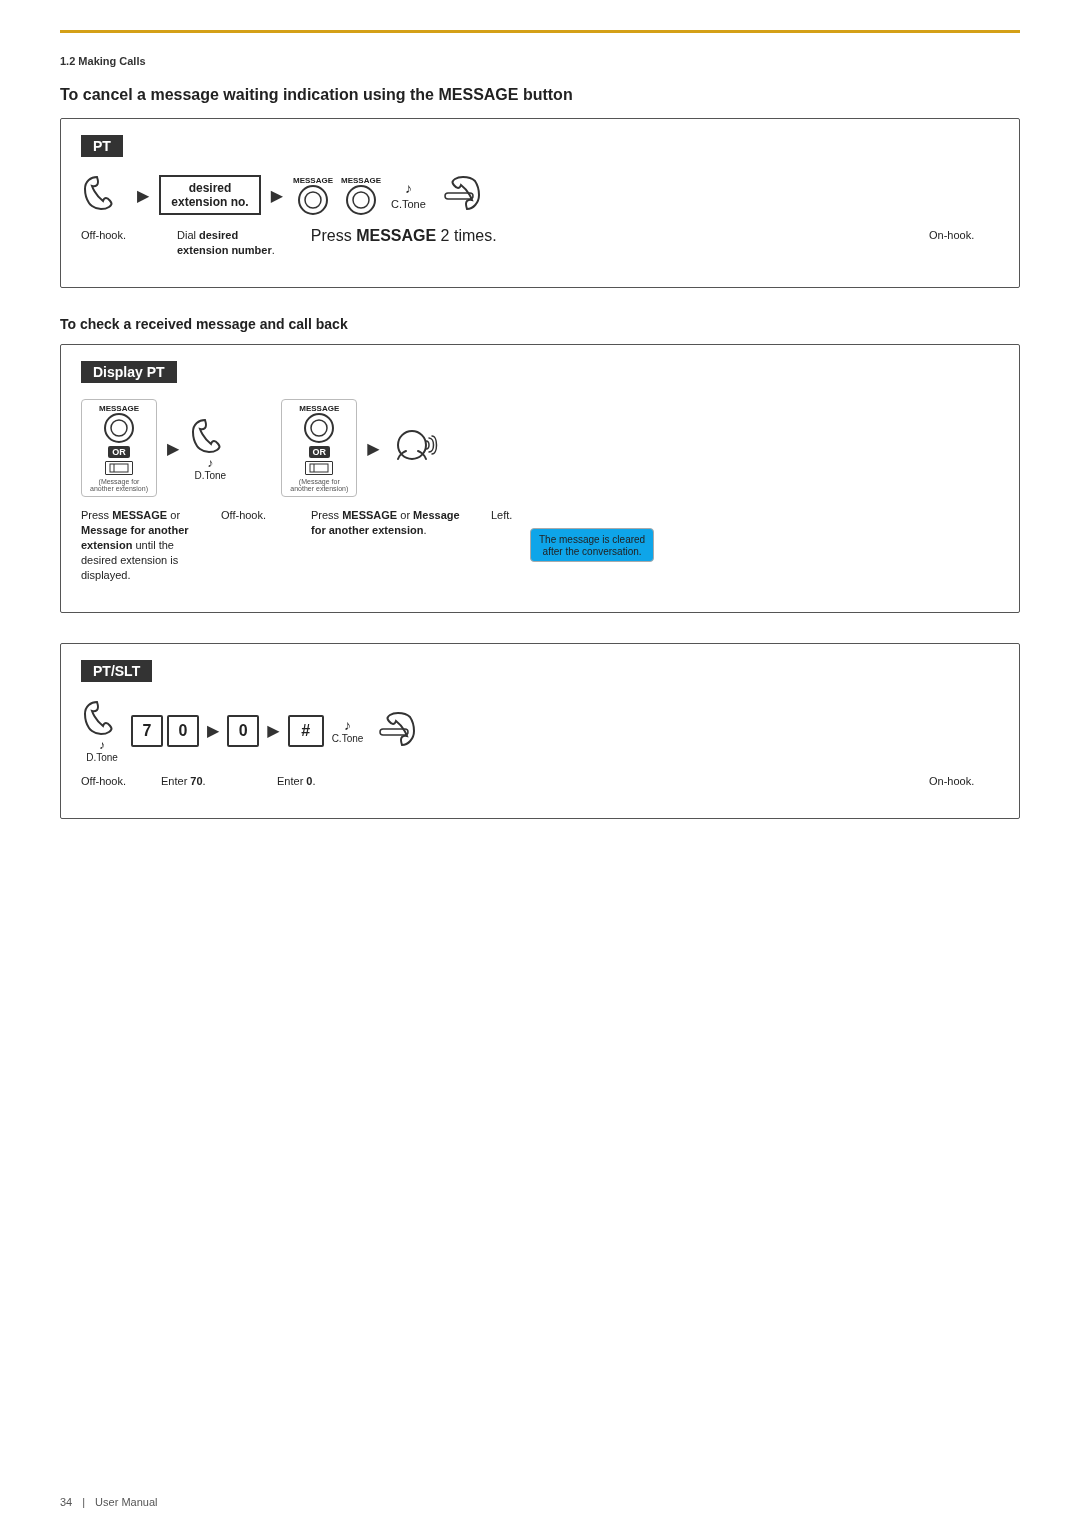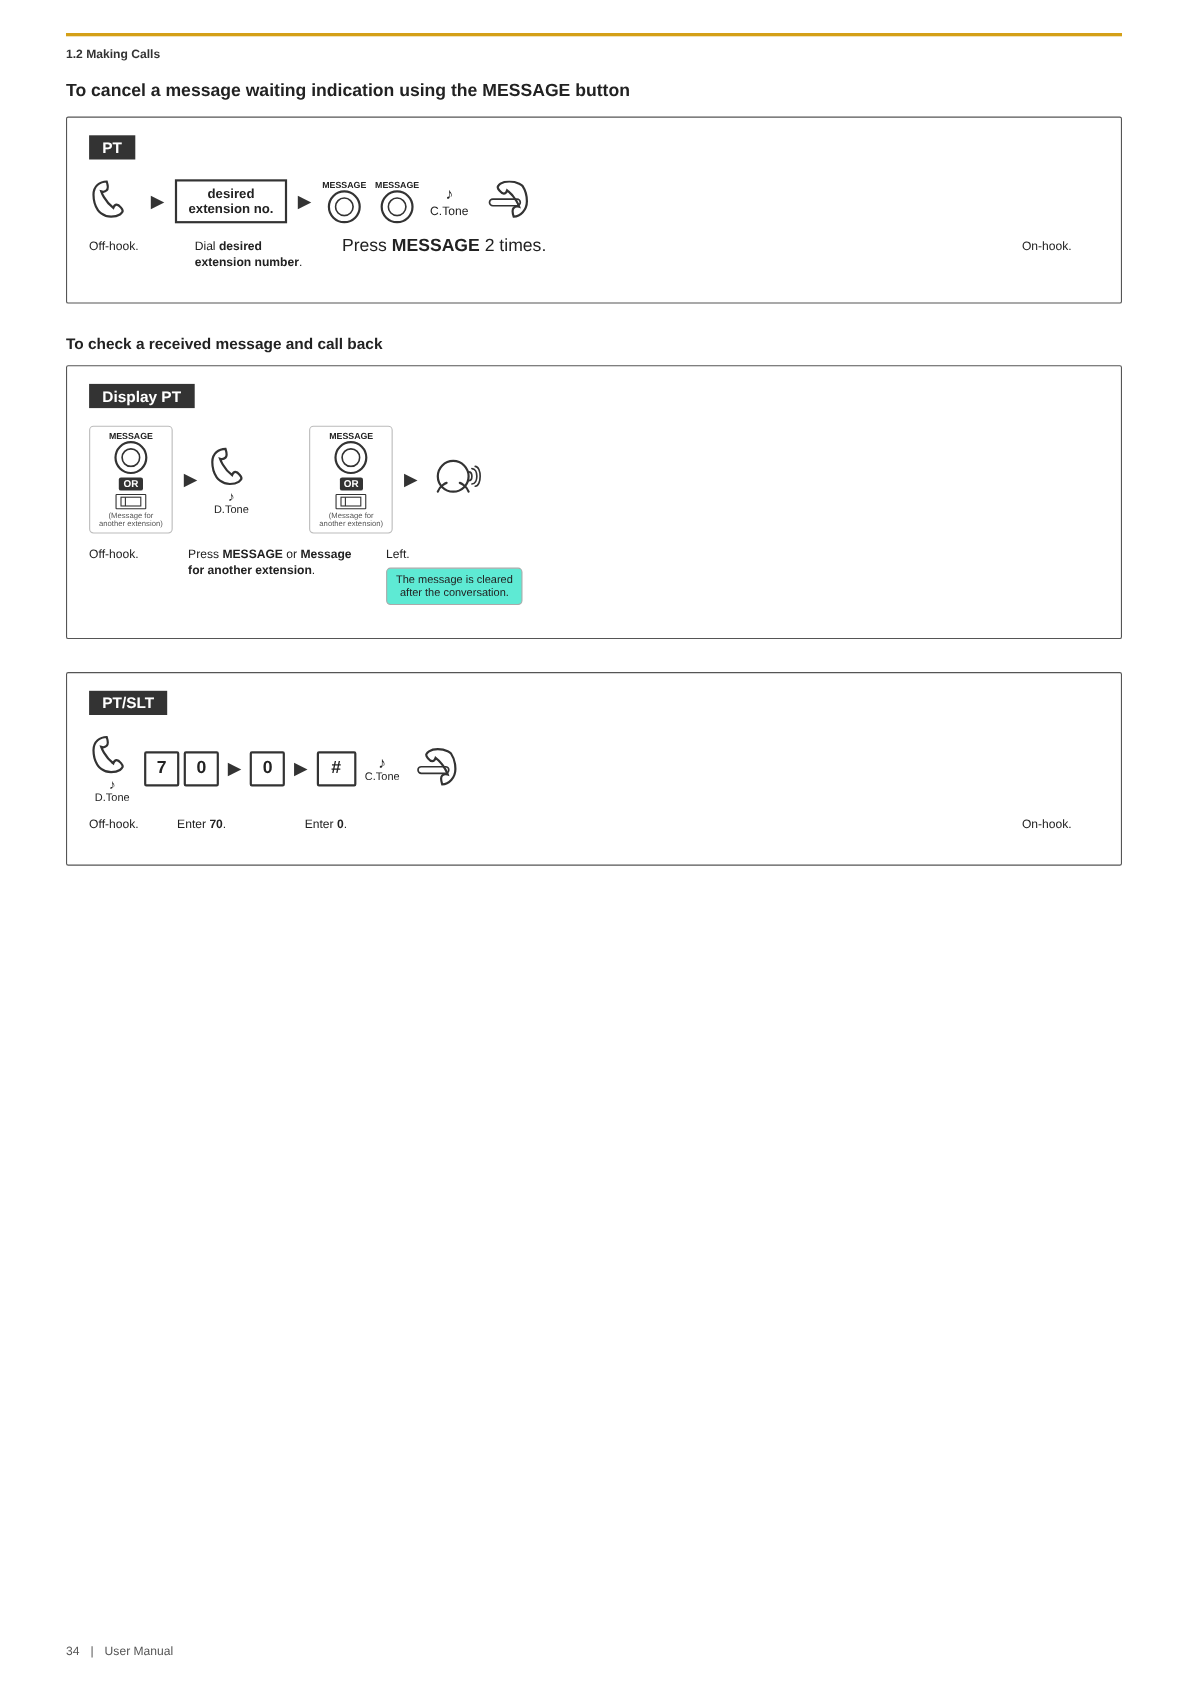--- a/index.html
+++ b/index.html
@@ -8,21 +8,21 @@
       font-family: Arial, sans-serif;
       font-size: 13px;
       color: #222;
       width: 1080px;
       min-height: 1528px;
       padding: 30px 60px 60px 60px;
     }
 
     .section-header {
       border-top: 3px solid #d4a017;
-      padding-top: 8px;
+      padding-top: 20px;
       margin-bottom: 18px;
     }
     .section-header-text {
       font-size: 11px;
       font-weight: bold;
       color: #333;
     }
 
     h2 {
       font-size: 16px;
@@ -98,27 +98,28 @@
       background: #fff;
       flex-shrink: 0;
     }
 
     .tone-label {
       font-size: 11px;
       text-align: center;
     }
 
     .note-bubble {
-      background: #5eead4;
+      background: #0ea5e9;
       border: 1px solid #aaa;
       border-radius: 4px;
       padding: 4px 8px;
       font-size: 11px;
       text-align: center;
       max-width: 150px;
+      margin-left: 39px;
     }
 
     
     .italic { font-style: italic; }
 
     
     .or-badge {
       background: #333;
       color: #fff;
       font-size: 9px;
@@ -358,20 +359,23 @@
 
           <path d="M36 18 C40 18 40 26 36 26" stroke="#333" stroke-width="1.5" fill="none" stroke-linecap="round"></path>
           <path d="M39 15 C45 15 45 29 39 29" stroke="#333" stroke-width="1.5" fill="none" stroke-linecap="round"></path>
           <path d="M42 13 C48 13 48 31 42 31" stroke="#333" stroke-width="1.5" fill="none" stroke-linecap="round"></path>
         </svg>
       </div>
     </div>
 
     
     <div class="flow-row" style="align-items:flex-start; margin-top:8px; gap:10px;">
+      <div style="min-width:100px; max-width:130px;">
+        <span style="font-size:11px;">Press <strong>MESSAGE</strong> or <strong>Message for another extension</strong> until the desired extension is displayed.</span>
+      </div>
       <div style="min-width:60px;">
         <span style="font-size:11px;">Off-hook.</span>
       </div>
       <div style="min-width:10px;"></div>
       <div style="min-width:120px; max-width:150px;">
         <span style="font-size:11px;">Press <strong>MESSAGE</strong> or <strong>Message for another extension</strong>.</span>
       </div>
       <div style="min-width:10px;"></div>
       <div style="min-width:100px;">
         <span style="font-size:11px;">Left.</span>

